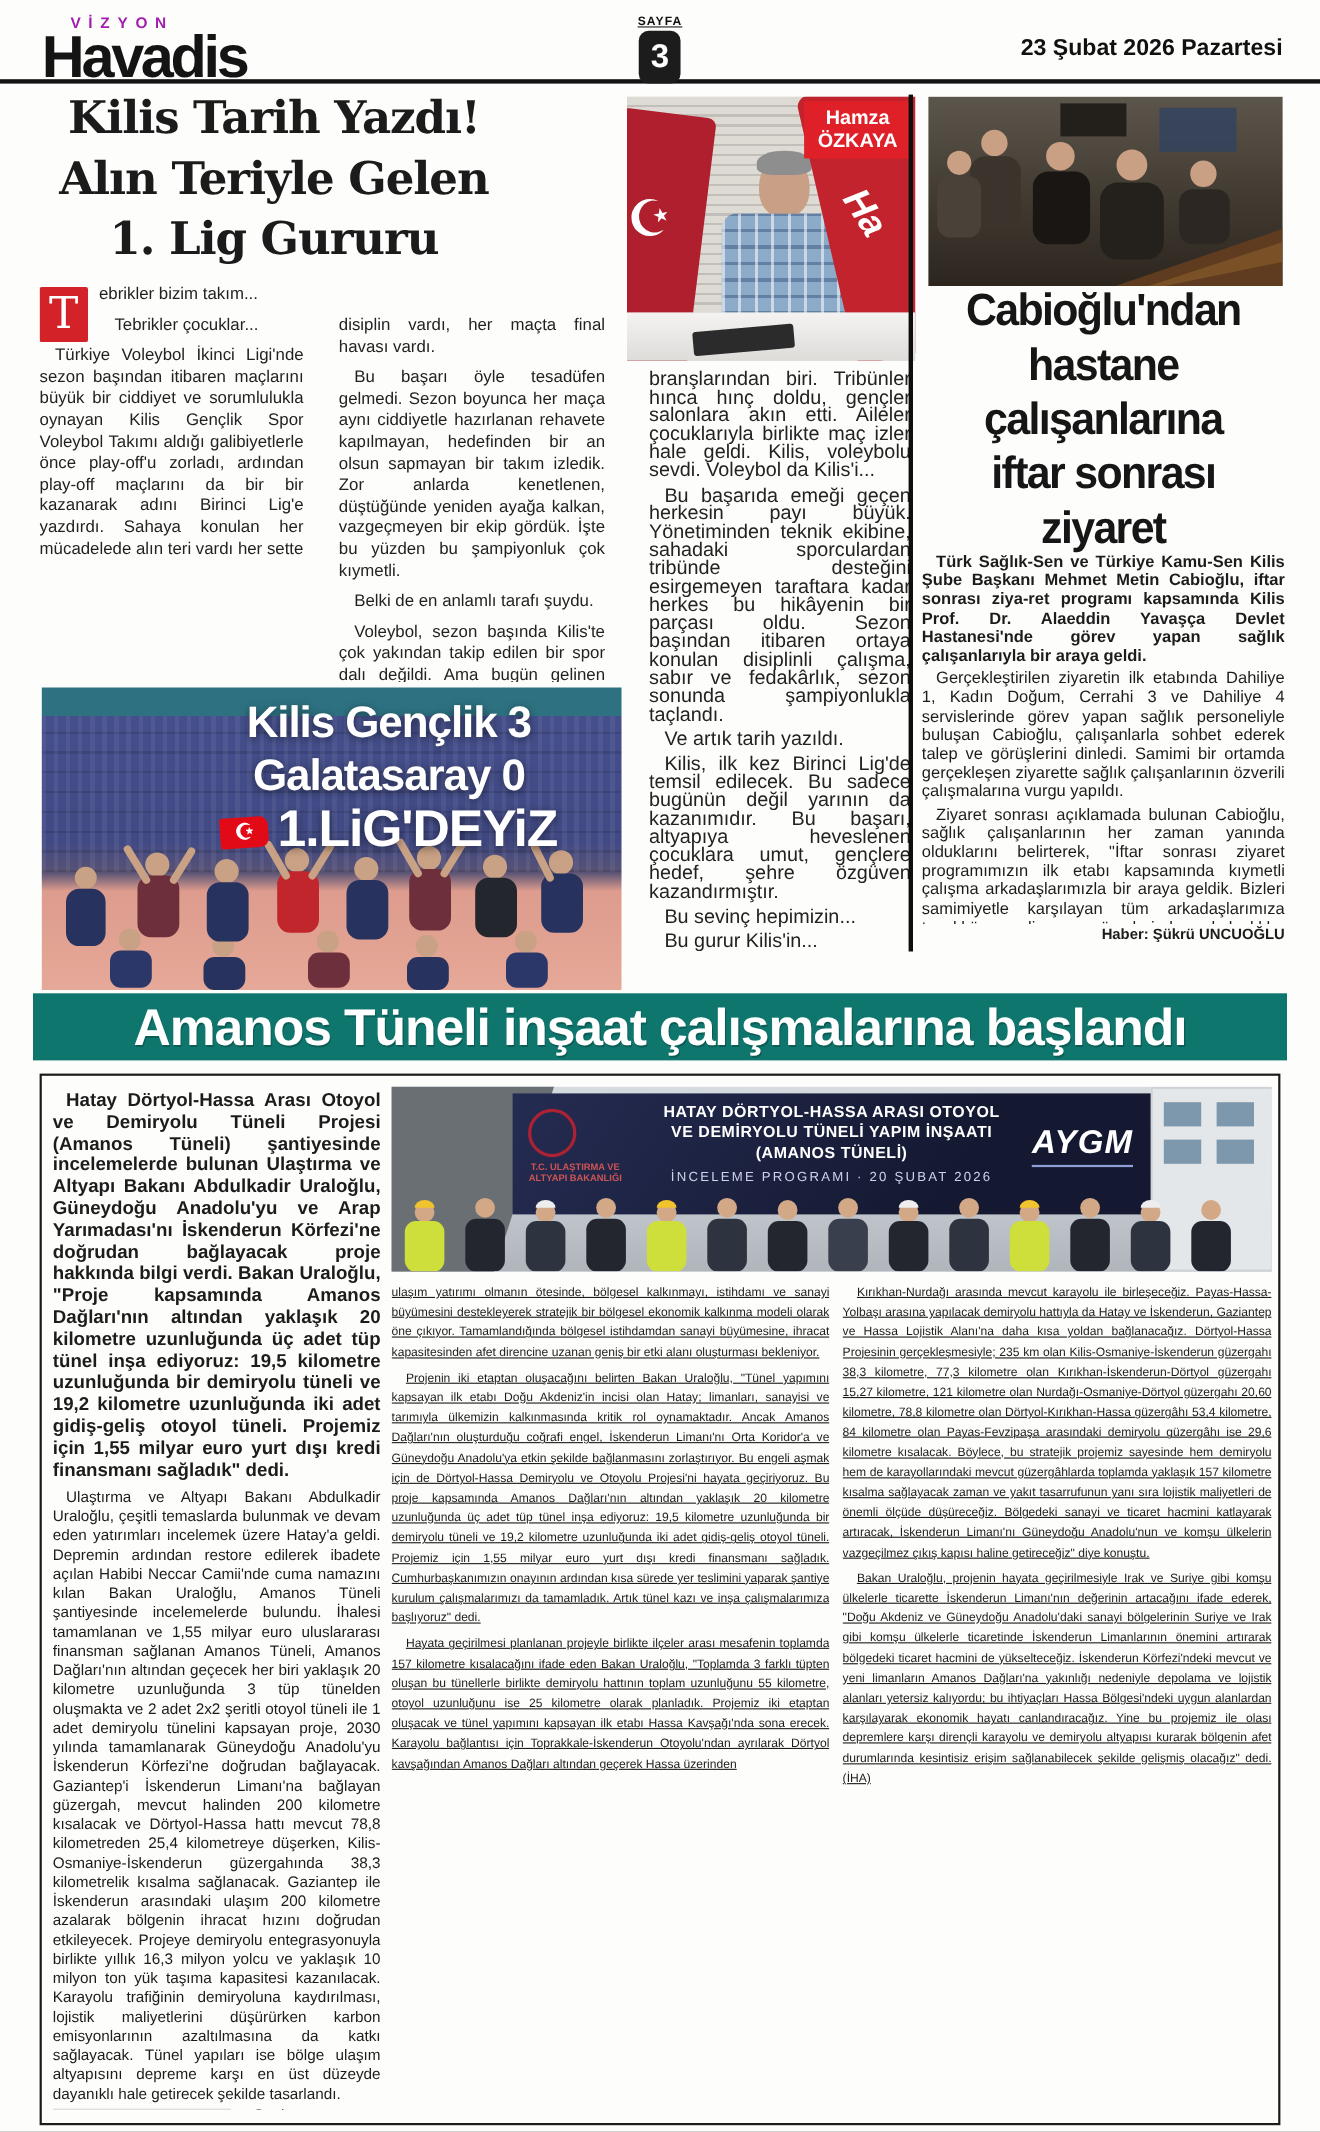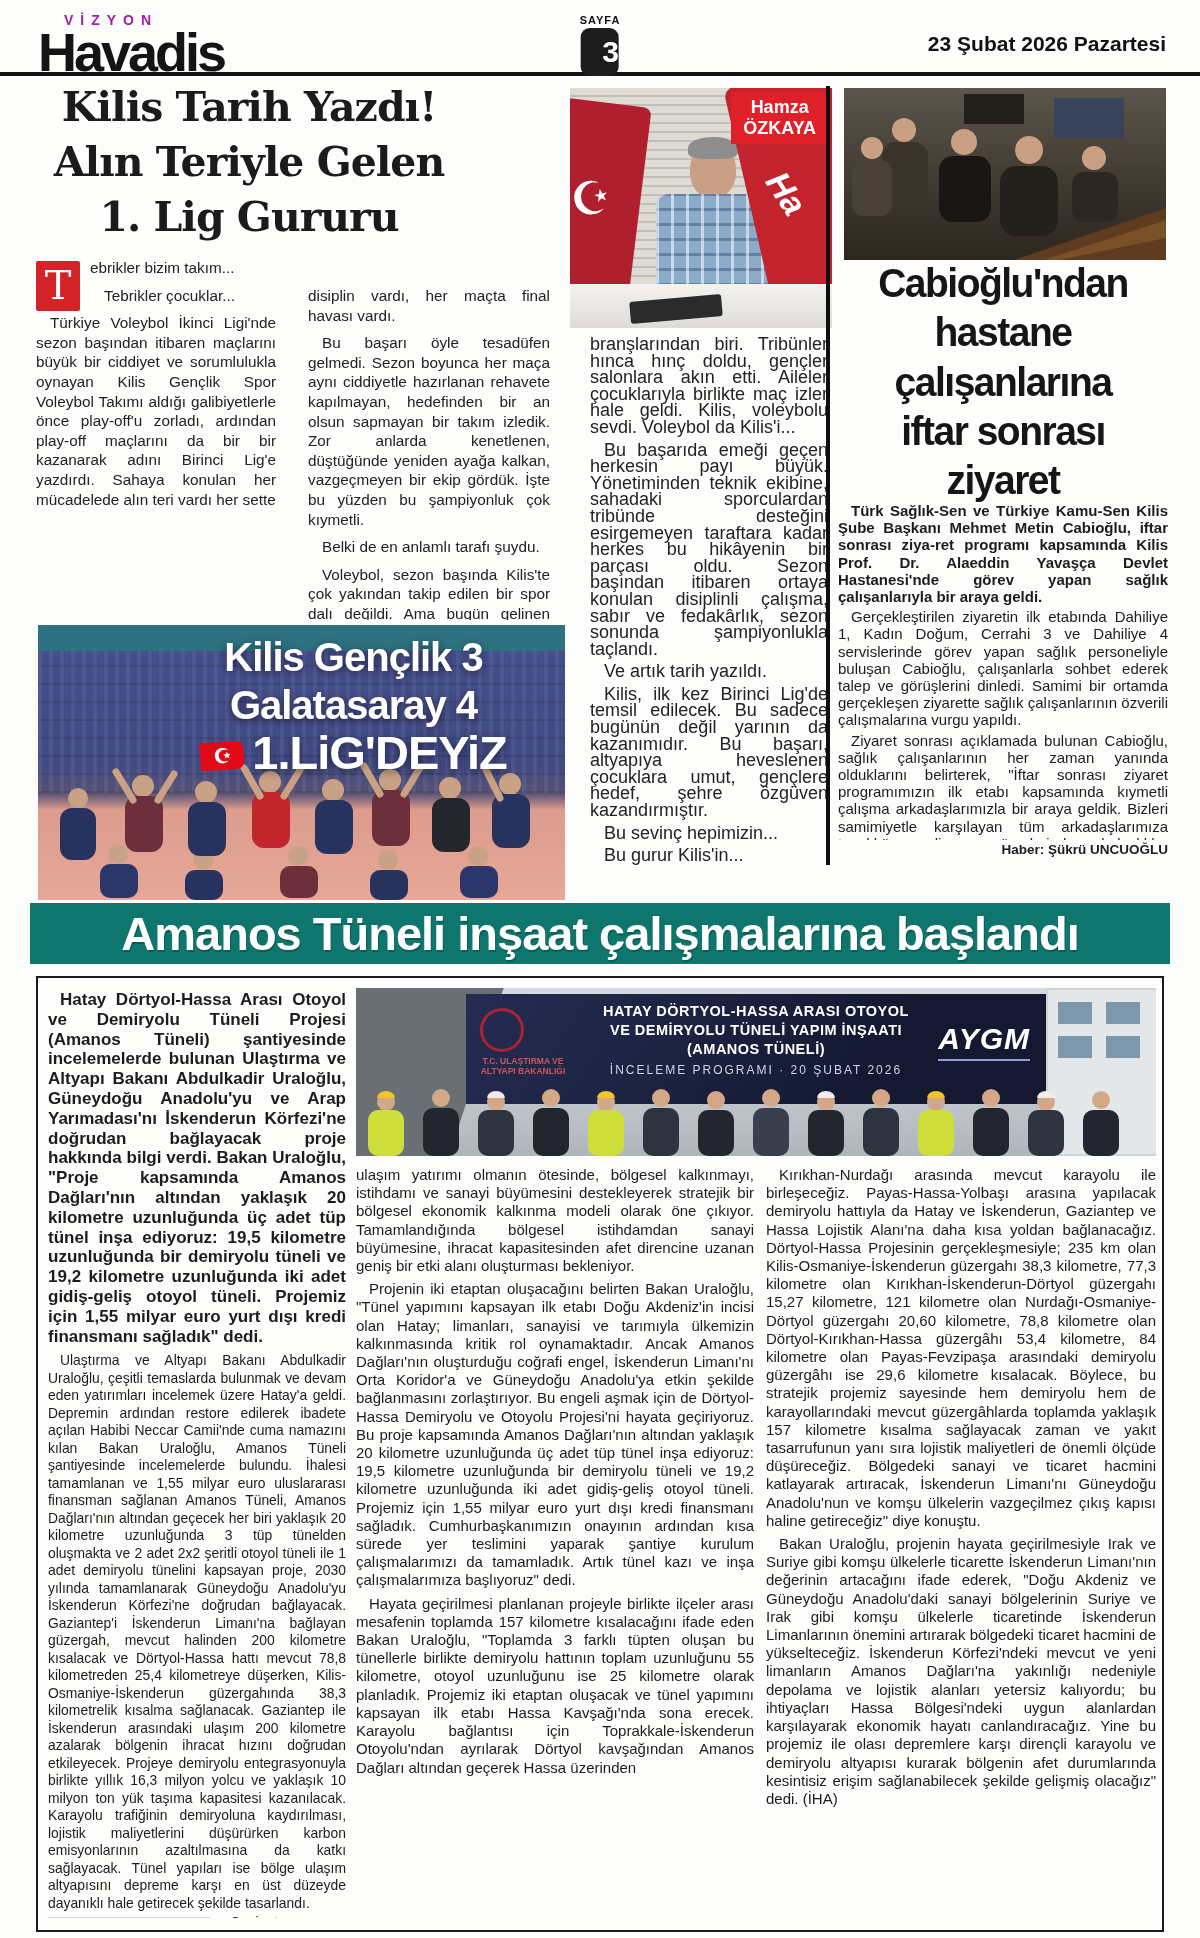--- a/index.html
+++ b/index.html
@@ -3,21 +3,21 @@
 <meta charset="utf-8">
 <style>
   html,body{margin:0;padding:0;background:#888;}
   .page{position:relative;width:1200px;height:1938px;margin:0 auto;background:#fdfdfb;
         font-family:"Liberation Sans",sans-serif;color:#1c1c1c;overflow:hidden;}
 
   
   .brand{position:absolute;left:38px;top:12px;}
   .brand-top{font-size:14px;font-weight:bold;letter-spacing:7px;color:#a21caf;margin-left:26px;}
   .brand-name{font-size:54px;font-weight:bold;letter-spacing:-3px;line-height:48px;color:#141414;}
-  .page-badge{position:absolute;left:50%;transform:translateX(-50%);top:14px;text-align:right;z-index:3;}
+  .page-badge{position:absolute;left:50%;transform:translateX(-50%);top:14px;text-align:center;z-index:3;text-decoration:underline;}
   .page-badge .sayfa{font-size:11px;font-weight:bold;letter-spacing:1px;color:#111;}
   .page-badge .num{width:38px;height:48px;background:#1c1c1c;color:#fff;border-radius:9px;
       font-size:30px;font-weight:bold;line-height:48px;margin:2px auto 0;}
   .date{position:absolute;right:34px;top:32px;font-size:21px;font-weight:bold;color:#111;}
   .rule{position:absolute;left:0px;right:0px;top:72px;height:4px;background:#131313;z-index:1;}
 
   
   .a1-headline{position:absolute;left:36px;top:80px;width:426px;margin:0;text-align:center;
       font-family:"DejaVu Serif",serif;font-size:41px;line-height:55px;font-weight:bold;
       letter-spacing:-1px;color:#1b1b1b;}
@@ -111,21 +111,21 @@
   .t-banner .l1{font-size:14.5px;font-weight:bold;letter-spacing:.5px;line-height:19px;}
   .t-banner .l4{font-size:12px;letter-spacing:2px;color:#cdd3ea;margin-top:4px;}
   .t-banner .aygm{position:absolute;right:16px;top:28px;font-size:30px;font-weight:bold;
       font-style:italic;letter-spacing:1px;color:#fff;border-bottom:2px solid #8fa0d8;padding-bottom:3px;}
   .t-banner .emblem{position:absolute;left:14px;top:14px;width:44px;height:44px;border-radius:50%;
       border:3px solid #a23;box-sizing:border-box;}
   .t-banner .ministry{position:absolute;left:2px;top:62px;width:110px;font-size:8.5px;font-weight:bold;
       color:#c55;line-height:10px;}
   .tpeople{position:absolute;left:0;bottom:0;}
   .a3-colA,.a3-colB{position:absolute;top:188px;height:744px;overflow:hidden;
-      font-size:15px;line-height:18.2px;text-align:justify;}
+      font-size:11px;line-height:18.2px;text-align:justify;text-decoration:underline;}
   .a3-colA{left:318px;width:398px;}
   .a3-colB{left:728px;width:390px;}
   .a3-colA p,.a3-colB p{margin:0 0 5px;text-indent:13px;}
   .a3-colA p.noind{text-indent:0;}
 </style>
 </head>
 <body>
 
 <div class="page">
 
@@ -222,21 +222,21 @@
           <line x1="120" y1="70" x2="136" y2="44"></line>
         <line x1="222" y1="66" x2="206" y2="38"></line>
           <line x1="246" y1="66" x2="262" y2="40"></line>
         <line x1="342" y1="64" x2="326" y2="36"></line>
           <line x1="366" y1="64" x2="382" y2="38"></line>
         <line x1="462" y1="68" x2="448" y2="40"></line>
       </g>
     </svg>
     <div class="v-overlay">
       <div>Kilis Gençlik 3</div>
-      <div>Galatasaray 4</div>
+      <div>Galatasaray 0</div>
       <div class="big"><span class="vflag">☪</span><span>1.LiG'DEYiZ</span></div>
     </div>
   </div>
 
   <div class="divider-v"></div>
 
   <div class="a2photo">
     <svg width="322" height="172" viewBox="0 0 322 172">
       <rect x="210" y="10" width="70" height="40" fill="#31425f" opacity="0.8"></rect>
       <rect x="120" y="6" width="60" height="30" fill="#23201c"></rect>

